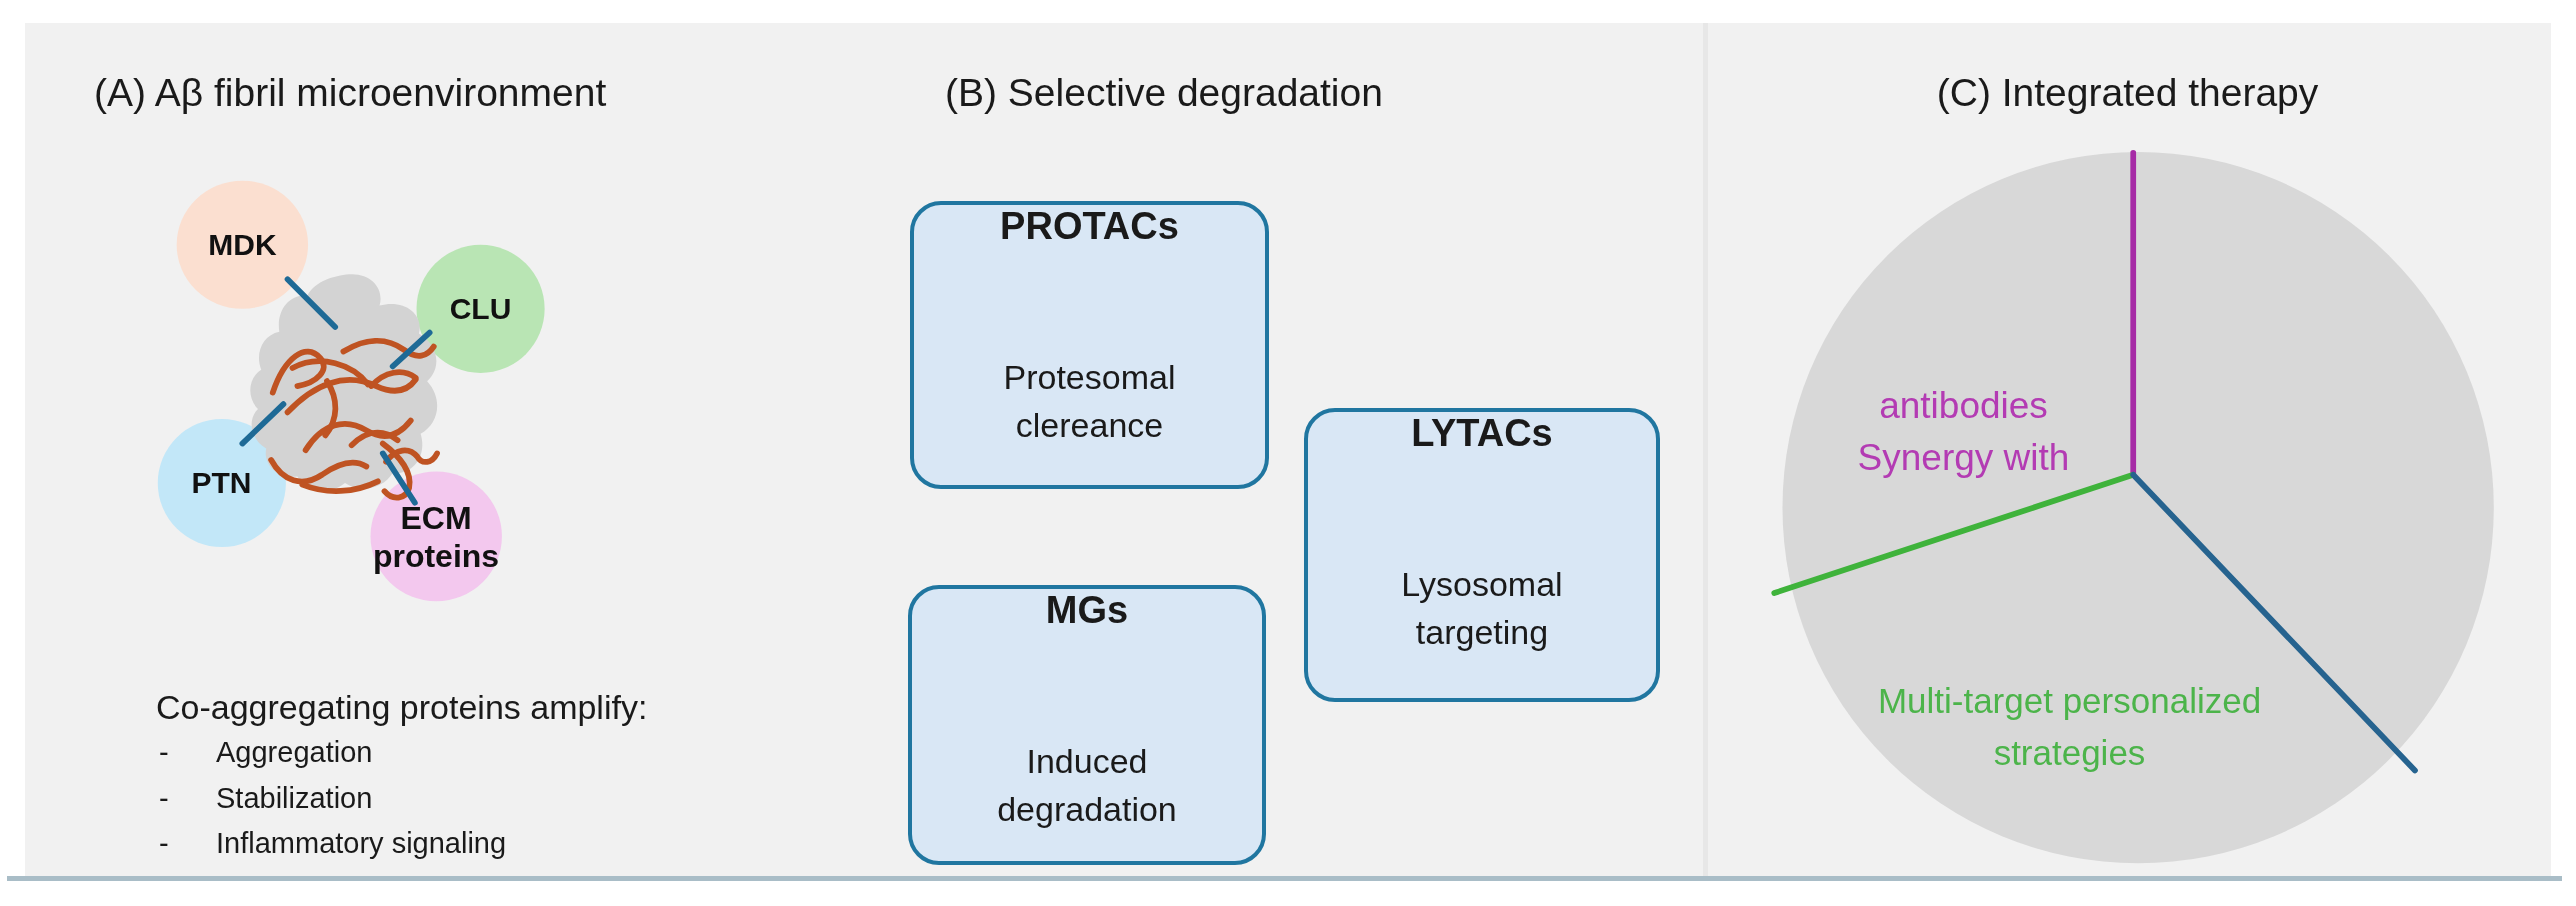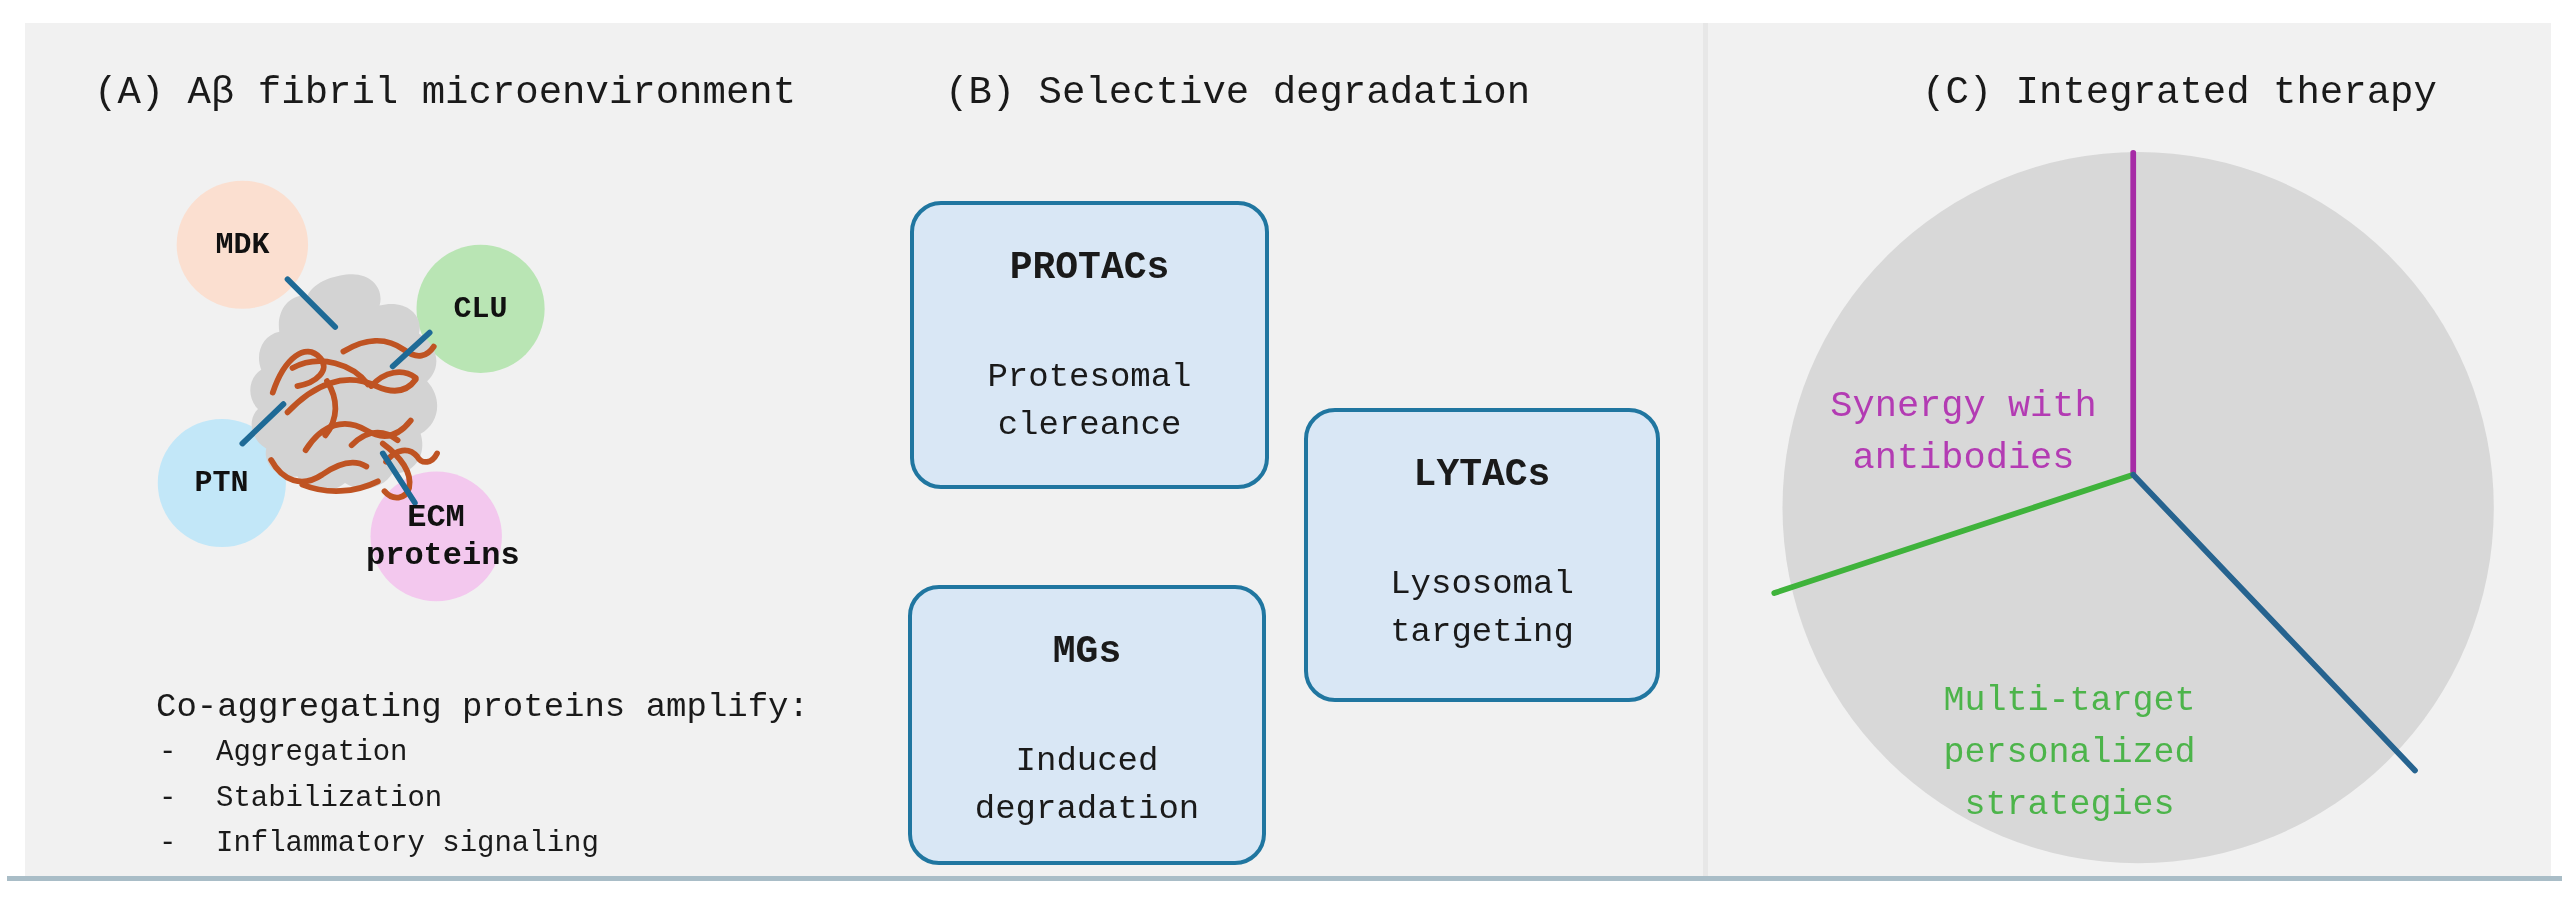--- a/index.html
+++ b/index.html
@@ -1,17 +1,17 @@
 <!DOCTYPE html>
 <html style="font-size:13px"><head>
 <meta charset="utf-8">
 <style>
   html,body{margin:0;padding:0;background:#ffffff;}
   .canvas{position:relative;width:2576px;height:906px;background:#ffffff;overflow:hidden;
-          font-family:Liberation Mono, monospace;color:#1a1a1a;border-radius:13px;}
+          font-family:Liberation Sans, sans-serif;color:#1a1a1a;border-radius:13px;}
   .panel-bg{position:absolute;left:25px;top:23px;width:2526px;height:853px;background:#f1f1f1;}
   .panel-divider{position:absolute;left:1703px;top:23px;width:5px;height:853px;background:#e7e7e7;}
   .bottom-rule{position:absolute;left:6.6px;top:876px;width:2555px;height:5px;background:#a9bdc7;}
   .art{position:absolute;left:0;top:0;width:2576px;height:906px;}
 
   .title{position:absolute;font-size:39px;text-align:center;white-space:nowrap;}
   .title-a{left:94px;top:71px;width:394px;}
   .title-b{left:945px;top:71px;width:386px;}
   .title-c{left:1922px;top:71px;width:411px;}
 
@@ -24,21 +24,21 @@
   .caption{position:absolute;left:156px;top:688px;font-size:34px;}
   .bullet{position:absolute;left:159px;font-size:29px;}
   .bullet .dash{display:inline-block;width:57px;}
   .bullet-1{top:736px;} .bullet-2{top:782px;} .bullet-3{top:827px;}
 
   .card{position:absolute;box-sizing:border-box;background:#d9e7f5;border:4.1px solid #2076a0;
         border-radius:31px;text-align:center;}
   .card-protacs{left:910px;top:201px;width:359px;height:288px;}
   .card-lytacs{left:1304px;top:408px;width:356px;height:294px;}
   .card-mgs{left:908px;top:585px;width:358px;height:280px;}
-  .card-name{margin-top:41px;font-size:38px;font-weight:bold;}
+  .card-name{font-size:38px;font-weight:bold;}
   .card-body{position:absolute;left:0;right:0;top:148px;font-size:34px;line-height:48px;}
 
   .pie-label{position:absolute;text-align:center;}
   .lbl-synergy{left:1799px;top:380px;width:329px;font-size:37px;line-height:52px;color:#b33bb3;}
   .lbl-immuno{left:2136px;top:378px;width:337px;font-size:37px;color:#366e94;}
   .lbl-immuno .plus{font-size:38px;color:#8aa3bc;margin:5px 0;}
   .lbl-multi{left:1866px;top:675px;width:407px;font-size:35px;line-height:52px;color:#4cb44a;}
 </style>
 </head>
 <body>
@@ -129,22 +129,22 @@
   </div>
   <div class="card card-lytacs">
     <div class="card-name">LYTACs</div>
     <div class="card-body">
       <div>Lysosomal</div>
       <div>targeting</div>
     </div>
   </div>
 
   <div class="pie-label lbl-synergy">
+    <div>antibodies</div>
     <div>Synergy with</div>
-    <div>antibodies</div>
   </div>
   <div class="pie-label lbl-multi">
     <div>Multi-target personalized</div>
     <div>strategies</div>
   </div>
 
   <div class="bottom-rule"></div>
 </div>
 
 

